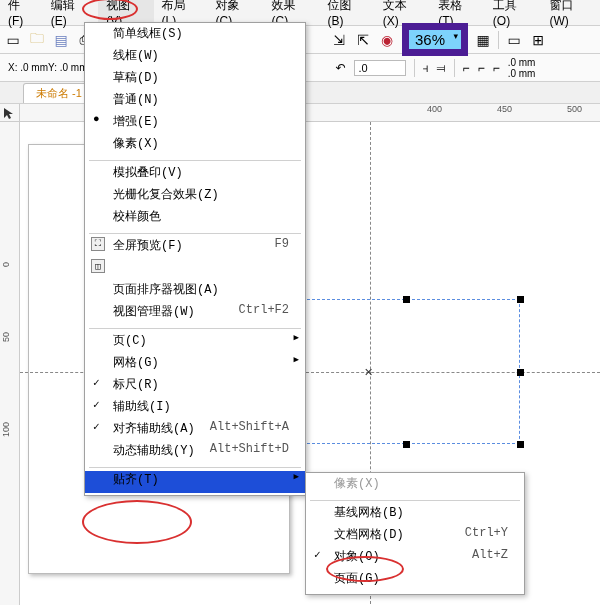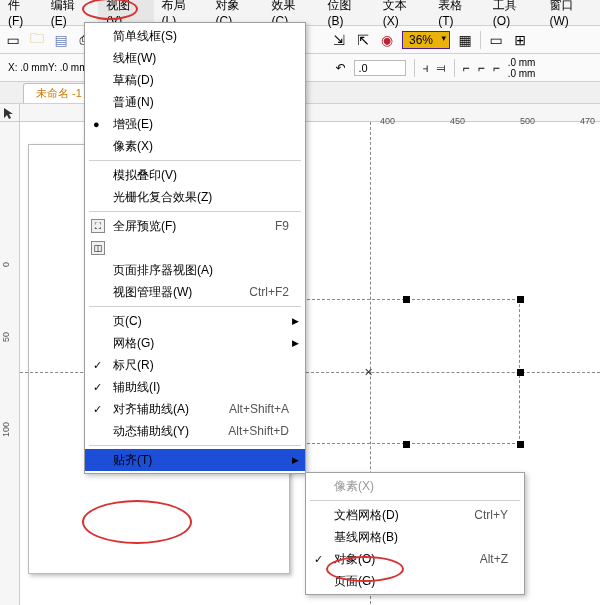--- a/index.html
+++ b/index.html
@@ -43,24 +43,24 @@
     padding: 0 4px;
     gap: 6px;
   }
   .toolbar1 .ico {
     width: 18px; height: 18px;
     display: inline-flex;
     align-items: center; justify-content: center;
     font-size: 14px;
   }
   .zoom-select {
-    border: 1px solid #4c1d95;
+    border: 7px solid #4c1d95;
     padding: 1px 16px 1px 6px;
-    background: #eab308;
-    font-size: 12px;
+    background: #7dd3fc;
+    font-size: 15px;
     position: relative;
   }
   .zoom-select::after {
     content: "▾"; position: absolute; right: 3px; top: 1px; font-size: 9px;
   }
   .toolbar2 {
     display: flex;
     align-items: center;
     height: 28px;
     background: #fafafa;
@@ -93,21 +93,21 @@
     position: relative;
     background: #fff;
     width: 600px;
     height: 505px;
   }
   .ruler-h {
     position: absolute; top: 0; left: 20px; right: 0; height: 18px;
     background: #f6f6f6; border-bottom: 1px solid #ccc;
     font-size: 9px; color: #555;
   }
-  .ruler-h .tick { position: absolute; top: 12px; }
+  .ruler-h .tick { position: absolute; top: 0; margin-left: 47px; }
   .ruler-v {
     position: absolute; top: 18px; left: 0; width: 20px; bottom: 0;
     background: #f6f6f6; border-right: 1px solid #ccc;
     font-size: 9px; color: #555;
   }
   .ruler-v .tick { position: absolute; left: 1px; writing-mode: vertical-lr; transform: rotate(180deg); }
   .ruler-corner {
     position: absolute; top: 0; left: 0; width: 20px; height: 18px;
     background: #f6f6f6; border-right: 1px solid #ccc; border-bottom: 1px solid #ccc;
     display: flex; align-items: center; justify-content: center;
@@ -138,26 +138,27 @@
   .menu {
     position: absolute;
     background: #fff;
     border: 1px solid #a0a0a0;
     box-shadow: 2px 2px 5px rgba(0,0,0,0.25);
     z-index: 50;
     padding: 2px 0;
   }
   .menu .item {
     display: flex;
-    align-items: center;
+    align-items: flex-start;
     height: 22px;
     padding: 0 16px 0 28px;
     position: relative;
     white-space: nowrap;
     cursor: default;
+    font-family: Liberation Mono, monospace;
   }
   .menu .item .shortcut {
     position: absolute; right: 16px; color: #555;
   }
   .menu .item .arrow {
     position: absolute; right: 6px; font-size: 9px;
   }
   .menu .item .check {
     position: absolute; left: 8px; font-size: 11px;
   }
@@ -296,20 +297,23 @@
   <div class="item">
       <span>像素(X)</span>
     </div>
   <div class="sep"></div>
   <div class="item">
       <span>模拟叠印(V)</span>
     </div>
   <div class="item">
       <span>光栅化复合效果(Z)</span>
     </div>
+  <div class="item">
+      <span>校样颜色</span>
+    </div>
   <div class="sep"></div>
   <div class="item">
       <span class="preicon">⛶</span>
       <span>全屏预览(F)</span>
       <span class="shortcut">F9</span>
     </div>
   <div class="item">
       <span class="preicon">◫</span>
     </div>
   <div class="item">
@@ -352,25 +356,25 @@
     </div>
 </div>
 <div class="highlight-oval" style="top:500px;left:82px;width:110px;height:44px;"></div>
 
 <div class="menu" id="menu-snap">
   <div class="item disabled">
       <span>像素(X)</span>
     </div>
   <div class="sep"></div>
   <div class="item">
+      <span>基线网格(B)</span>
+    </div>
+  <div class="item">
       <span>文档网格(D)</span>
       <span class="shortcut">Ctrl+Y</span>
-    </div>
-  <div class="item">
-      <span>基线网格(B)</span>
     </div>
   <div class="item">
       <span class="check">✓</span>
       <span>对象(O)</span>
       <span class="shortcut">Alt+Z</span>
     </div>
   <div class="item">
       <span>页面(G)</span>
     </div>
 </div>

